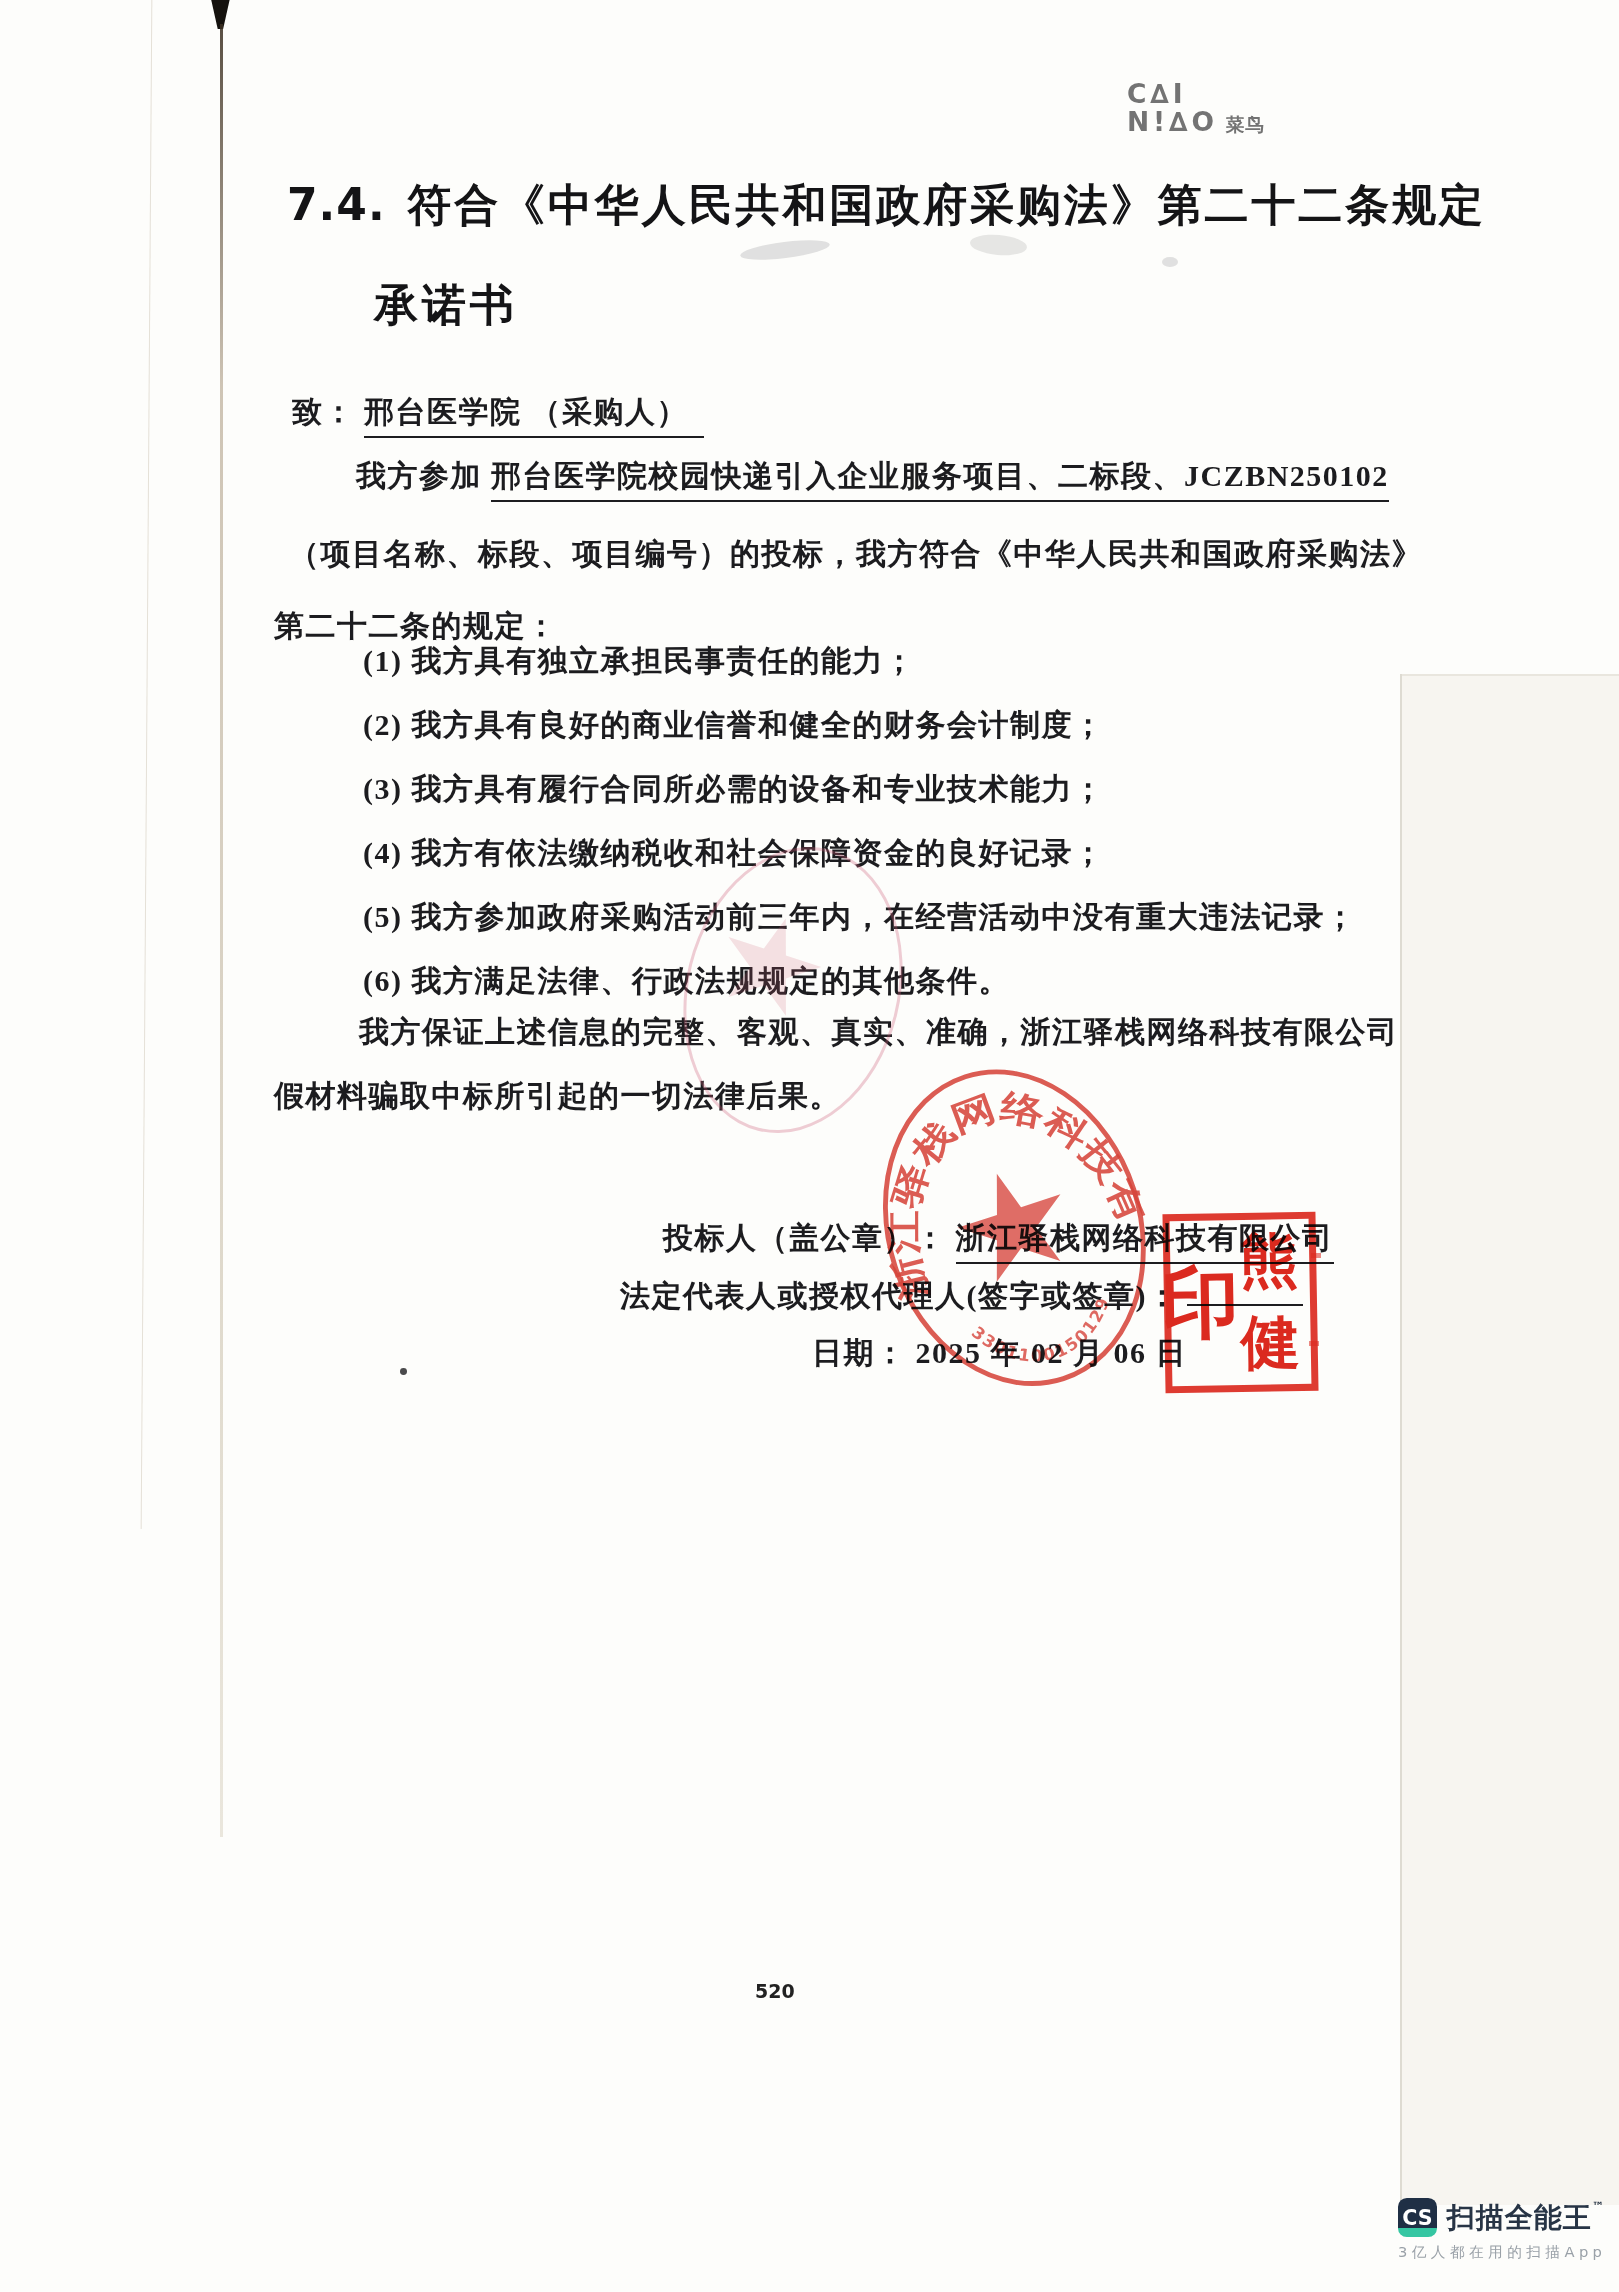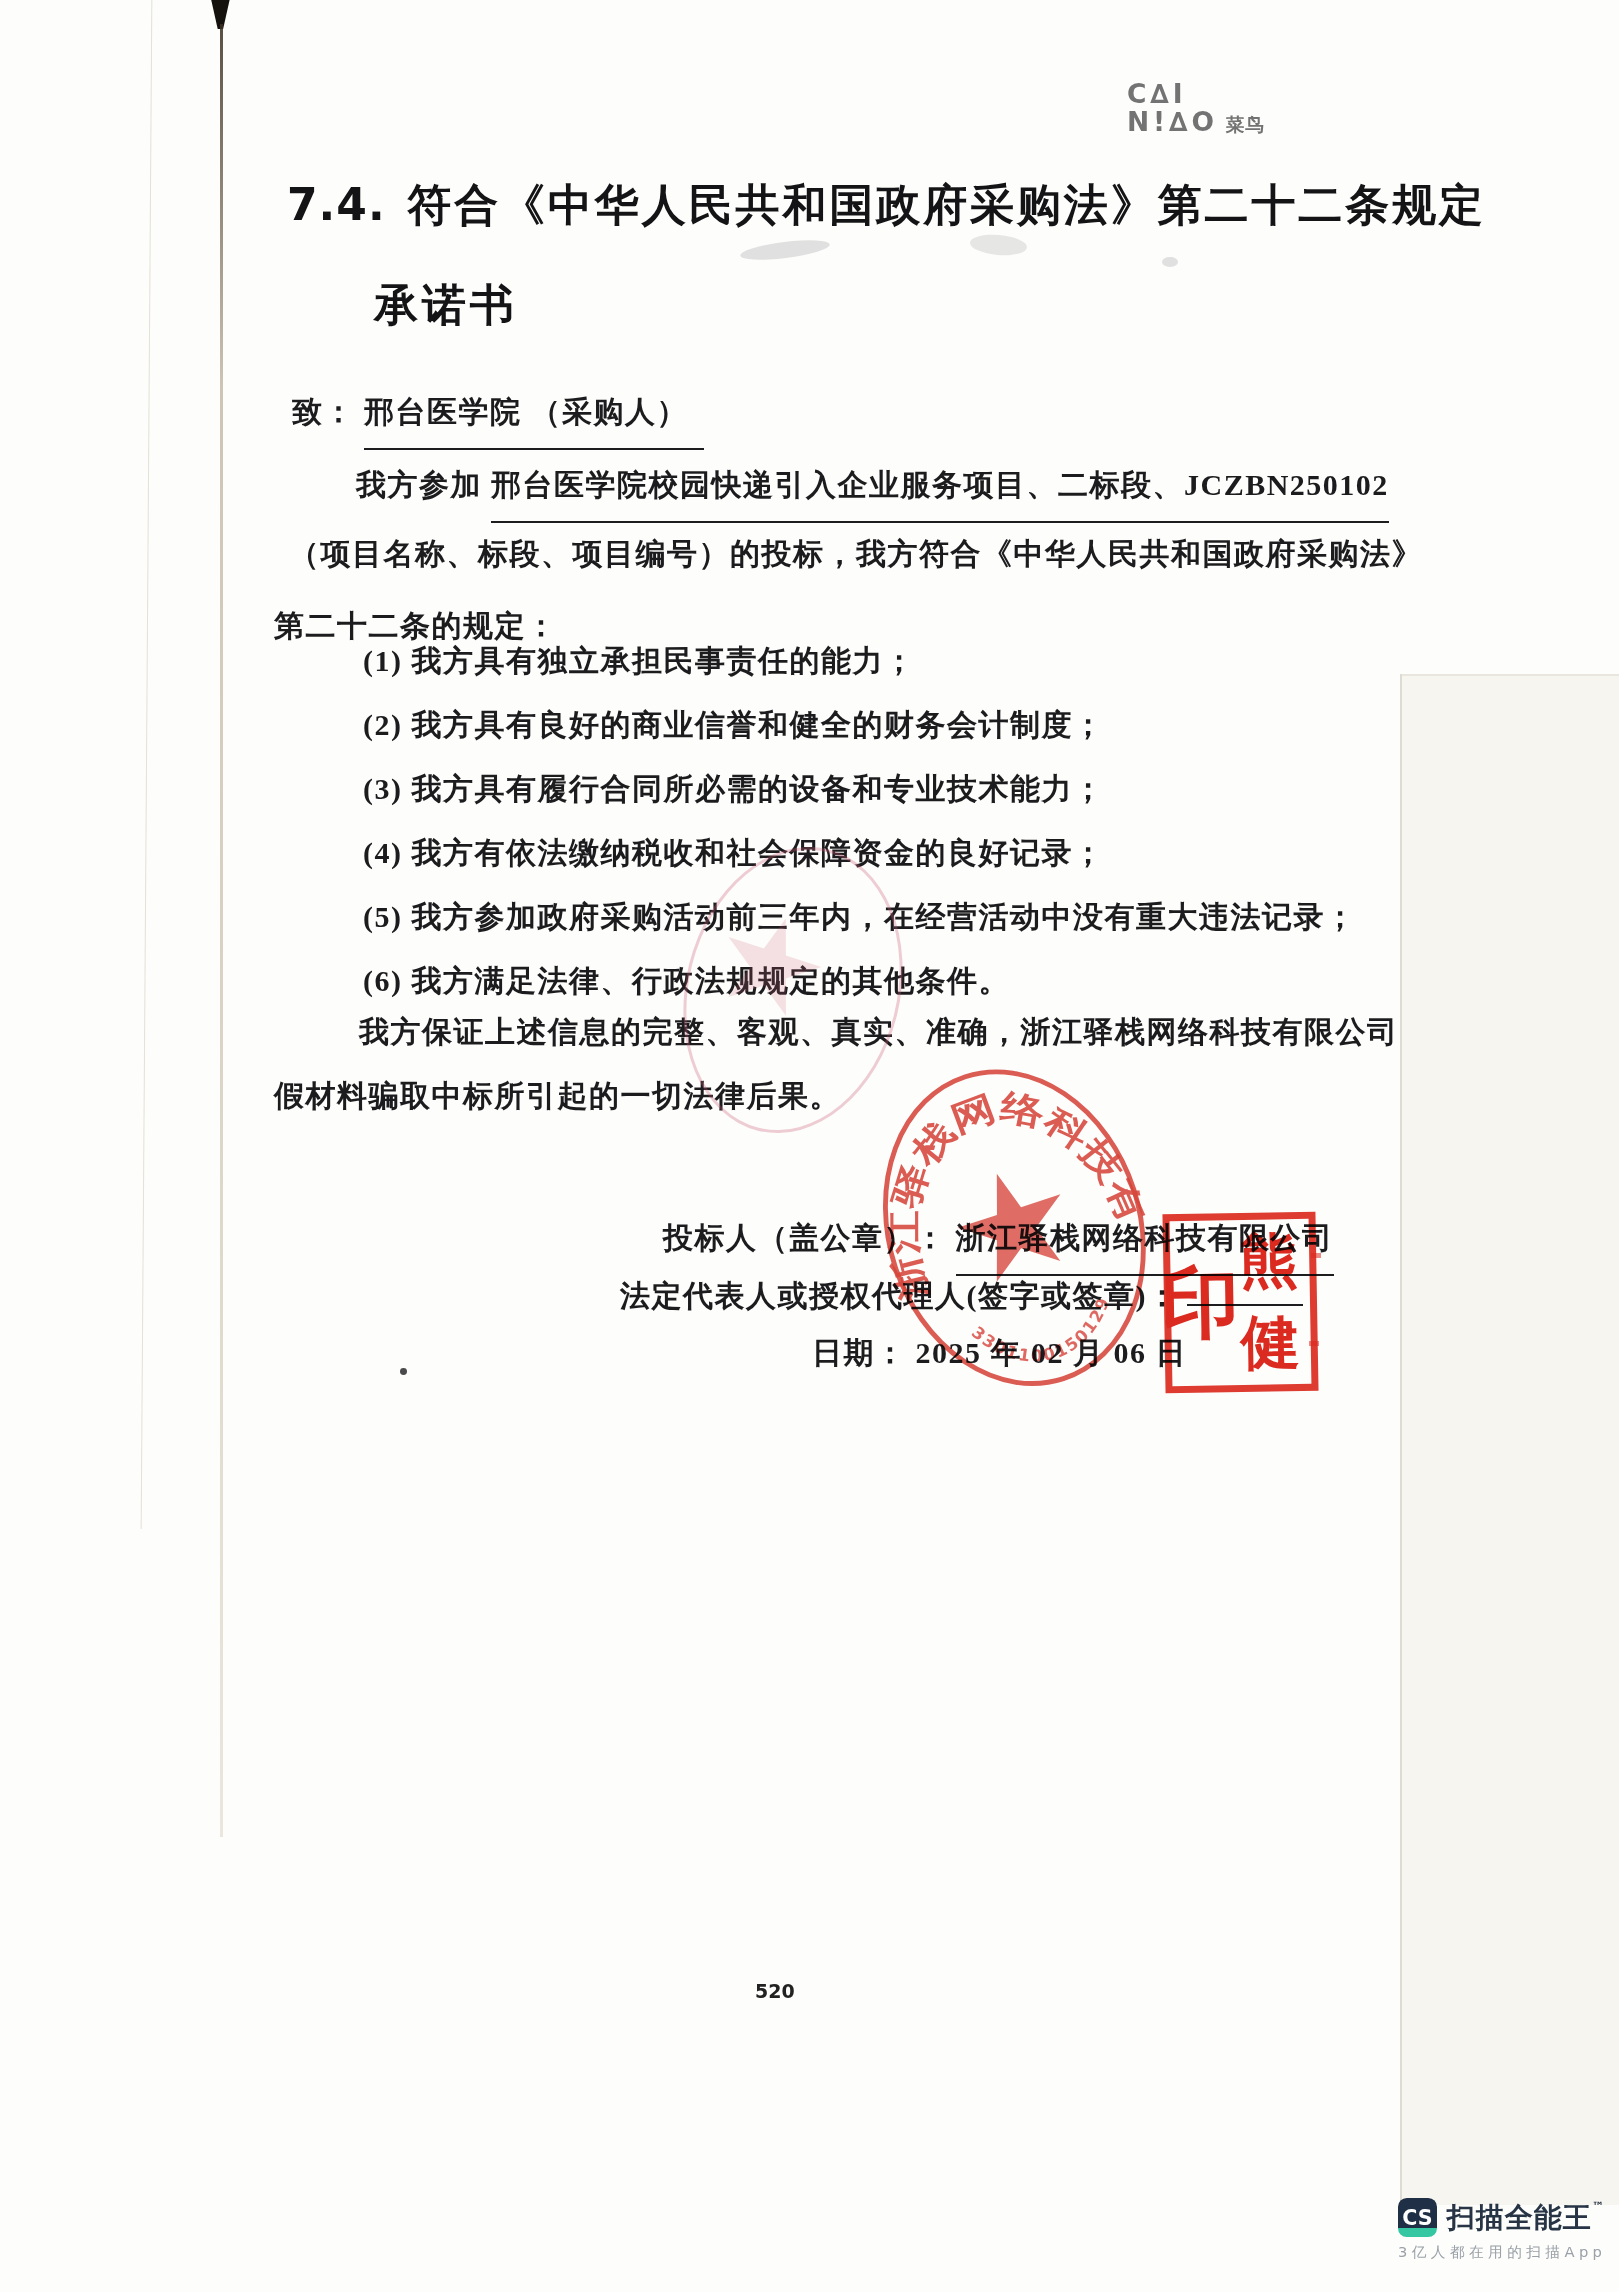--- a/index.html
+++ b/index.html
@@ -18,23 +18,23 @@
   .brand .b-line{font-weight:700;font-size:26.5px;letter-spacing:3.9px;display:block;}
   .brand .b-cn{font-size:18.6px;font-weight:700;letter-spacing:1px;margin-left:7.8px;}
 
   
   .title-line1{left:287px;top:176px;font-size:44px;font-weight:700;letter-spacing:2.9px;white-space:nowrap;color:#141416;}
   .title-num{margin-right:21.6px;letter-spacing:1px;text-align:center;}
   .title-line2{left:374px;top:276px;font-size:44px;font-weight:700;letter-spacing:3.9px;color:#141416;}
 
   
   .bline{font-size:30px;font-weight:600;letter-spacing:1.5px;white-space:nowrap;color:#1c1c1f;}
-  .ul{border-bottom:2.9px solid #1d1d20;padding-bottom:20px;}
+  .ul{border-bottom:2.9px solid #1d1d20;padding-bottom:8px;}
   .to-line{left:292px;top:392px;}
-  .p1{left:356px;top:456px;margin-top:9px;}
+  .p1{left:356px;top:456px;}
   .p2{left:289px;top:534px;}
   .p3{left:274px;top:606px;}
   .items{left:363px;top:629px;}
   .items .item{height:64px;line-height:64px;}
   .closing1{left:359px;top:1012px;}
   .closing2{left:274px;top:1076px;}
 
   
   .sig-bidder{left:663px;top:1218px;}
   .sig-agent{left:620px;top:1274px;}

